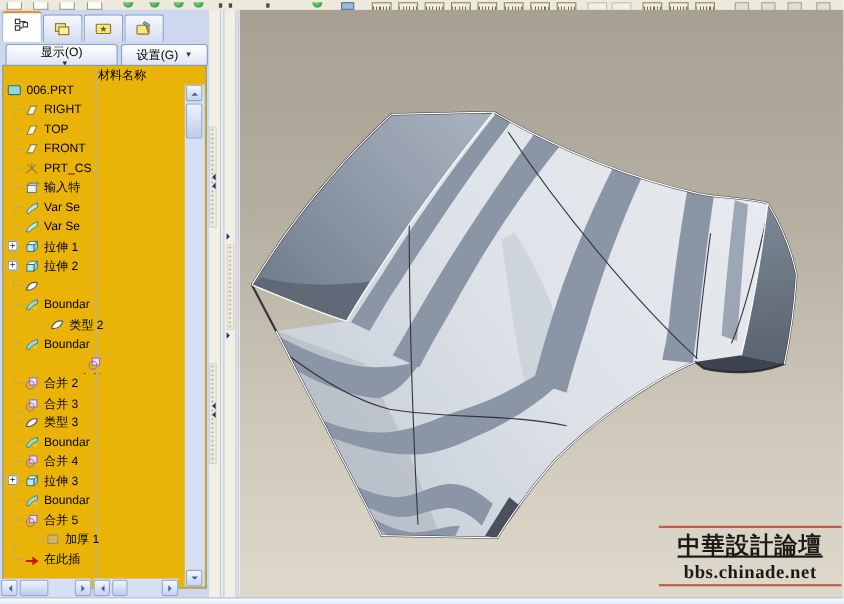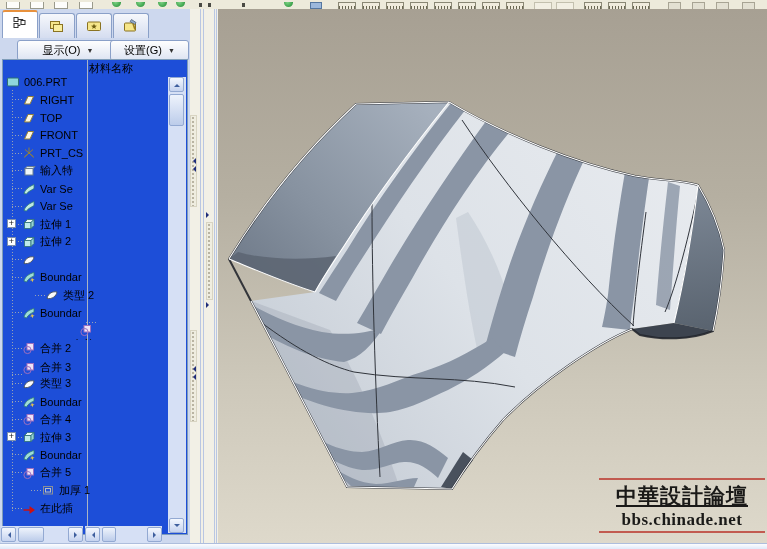--- a/index.html
+++ b/index.html
@@ -19,25 +19,25 @@
 
   
   #navigator{position:absolute;left:0;top:9px;width:190px;height:534px;background:#cdd8ee;}
   #nav-tabs{position:absolute;left:2px;top:1px;height:27px;}
   .tab{position:relative;display:inline-block;vertical-align:bottom;width:34px;height:24px;margin-right:1px;border:1px solid #8aa0c8;border-bottom:none;border-radius:3px 3px 0 0;background:linear-gradient(180deg,#f6f8fc,#d5ddf0);text-align:center;}
   .tab svg{margin-top:4px;}
   .tab.active{background:#fff;height:26px;border-top:2px solid #e8913c;}
   #nav-buttons{position:absolute;left:0;top:31px;width:190px;height:22px;}
   .drop-btn{position:absolute;top:0;height:19px;border:1px solid #8aa0c8;border-radius:3px;background:linear-gradient(180deg,#fefefe,#dde4f2);display:flex;align-items:center;justify-content:center;font-size:11px;cursor:default;}
   .drop-btn .arr{margin-left:6px;font-size:7px;color:#333;}
-  #show-btn{left:17px;width:100px;}
+  #show-btn{left:5px;width:100px;flex-direction:column;}
   #set-btn{left:110px;width:77px;}
 
   
-  #tree-panel{position:absolute;left:2px;top:50px;width:186px;height:476px;background:#1d4ed8;border:1px solid #7f9db9;box-sizing:border-box;}
+  #tree-panel{position:absolute;left:2px;top:50px;width:186px;height:476px;background:#eab308;border:1px solid #7f9db9;box-sizing:border-box;}
   #col-header{position:absolute;left:86px;top:1px;font-size:11px;white-space:nowrap;}
   #col-divider{position:absolute;left:84px;top:0;bottom:0;width:1px;background:#aab4c4;}
   #tree-rows{position:absolute;left:0;top:13px;width:166px;bottom:0;overflow:hidden;}
   .vguide{position:absolute;left:9px;top:17px;height:422px;width:1px;background:repeating-linear-gradient(180deg,#97a2b4 0 1px,transparent 1px 3px);}
   .tree-row{position:absolute;left:0;right:0;height:18px;display:flex;align-items:center;}
   .tree-row .stub{width:10px;height:1px;margin-left:9px;background:repeating-linear-gradient(90deg,#97a2b4 0 1px,transparent 1px 3px);flex:0 0 auto;}
   .tree-row.root{padding-left:3px;}
   .tree-row .ticon{width:15px;height:14px;flex:0 0 auto;}
   .tree-row .tlabel{margin-left:3px;white-space:nowrap;overflow:hidden;flex:1;}
   .expander{position:absolute;left:4px;top:4px;width:9px;height:9px;background:#fff;border:1px solid #7d90ad;font-size:9px;line-height:7px;text-align:center;color:#222;box-sizing:border-box;}

